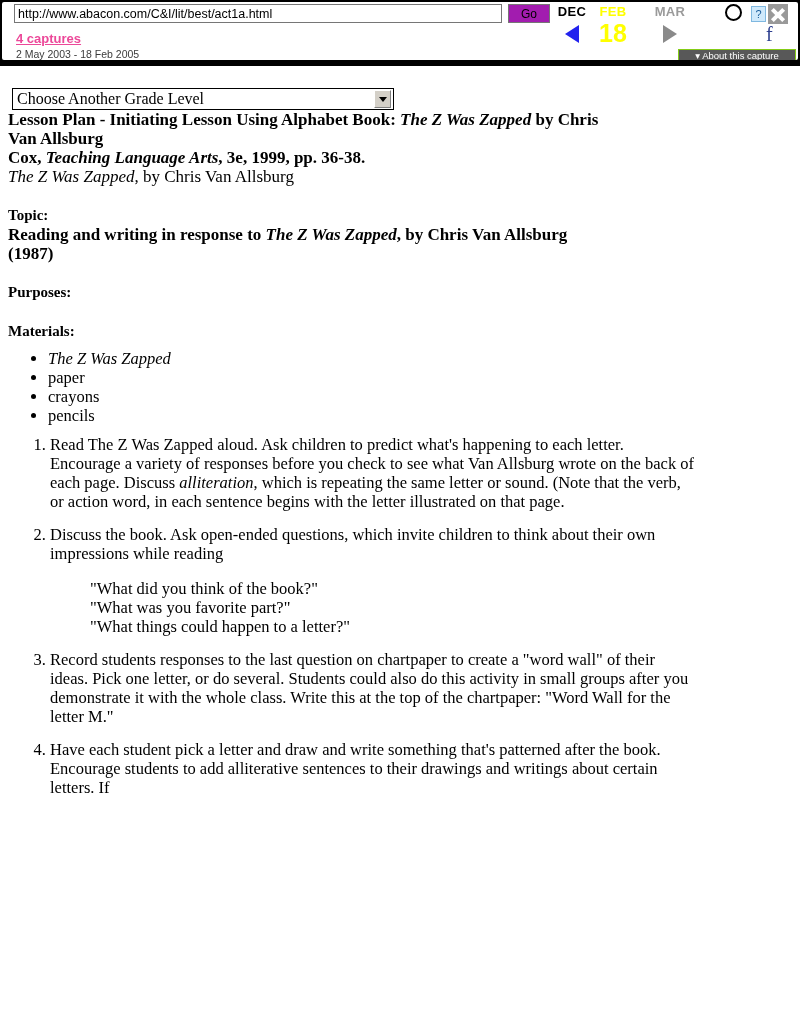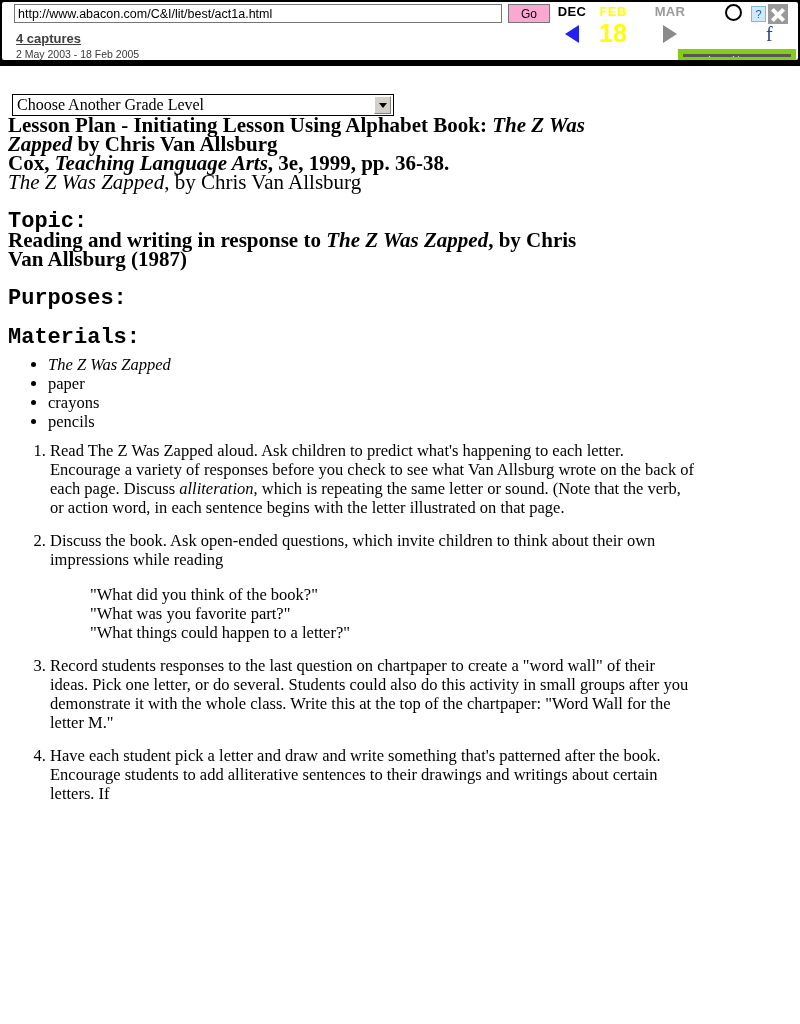--- a/index.html
+++ b/index.html
@@ -54,42 +54,42 @@
     line-height: 17px;
     color: #000000;
     padding: 0 3px;
     outline: none;
   }
   .wm-go {
     width: 42px;
     height: 19px;
     box-sizing: border-box;
     border: 1px solid #767676;
-    background: #f9a8d4;
+    background: #a21caf;
     font-family: "Liberation Sans", sans-serif;
     font-size: 12px;
     line-height: 16px;
     text-align: center;
     color: #000;
     cursor: pointer;
     padding: 0;
   }
 
   
   .wm-captures {
     position: absolute;
     left: 14px;
     top: 29px;
     font-family: "Liberation Sans", sans-serif;
   }
   .wm-captures-link {
     display: block;
     font-size: 13px;
     font-weight: bold;
-    color: #404040;
+    color: #ec4899;
     text-decoration: underline;
     line-height: 15px;
     cursor: pointer;
   }
   .wm-captures-range {
     display: block;
     font-size: 10.5px;
     color: #3b3b3b;
     line-height: 13px;
     margin-top: 2px;
@@ -215,21 +215,21 @@
   }
 
   .wm-about {
     position: absolute;
     left: 676px;
     top: 47px;
     width: 118px;
     height: 13px;
     box-sizing: border-box;
     background: #585858;
-    border: 5px solid #84cc16;
+    border: 1px solid #84cc16;
     font-family: "Liberation Sans", sans-serif;
     font-size: 9.5px;
     line-height: 11px;
     color: #ffffff;
     text-align: center;
     cursor: pointer;
     white-space: nowrap;
     overflow: hidden;
   }
 
@@ -240,21 +240,21 @@
   h1.page-title {
     font-family: "Liberation Serif", serif;
     font-size: 29px;
     font-weight: bold;
     line-height: 33px;
     margin: 20px 0 0 4px;
     max-width: 540px;
     letter-spacing: -0.2px;
   }
   .grade-select {
-    margin: 28px 0 0 4px;
+    margin: 22px 0 0 4px;
     width: 382px;
     height: 22px;
     box-sizing: border-box;
     border: 1px solid #000000;
     background: #ffffff;
     display: flex;
     align-items: center;
     justify-content: space-between;
     cursor: pointer;
   }
@@ -280,40 +280,39 @@
   }
   .grade-select .arrowbox .tri {
     width: 0; height: 0;
     border-left: 4px solid transparent;
     border-right: 4px solid transparent;
     border-top: 5px solid #000000;
   }
 
   p.block {
     margin: 0;
-    font-size: 21px;
+    font-size: 17px;
     line-height: 19px;
     max-width: 600px;
   }
   .lesson-head {
     margin-top: 22px;
     font-weight: bold;
     max-width: 585px;
   }
   .lesson-head em { font-style: italic; }
   .cite { font-weight: bold; }
   .cite em { font-style: italic; }
   .booknote em { font-style: italic; }
 
   h3.sec {
     margin: 20px 0 0 0;
-    font-size: 22px;
+    font-size: 15px;
     line-height: 19px;
     font-weight: bold;
-    font-family: Liberation Mono, monospace;
   }
   .sec + p.block { margin-top: 0; font-weight: bold; }
 
   ul.materials {
     margin: 8px 0 0 0;
     padding-left: 40px;
     font-size: 16.5px;
     line-height: 19px;
   }
   ul.materials li { margin: 0; }

